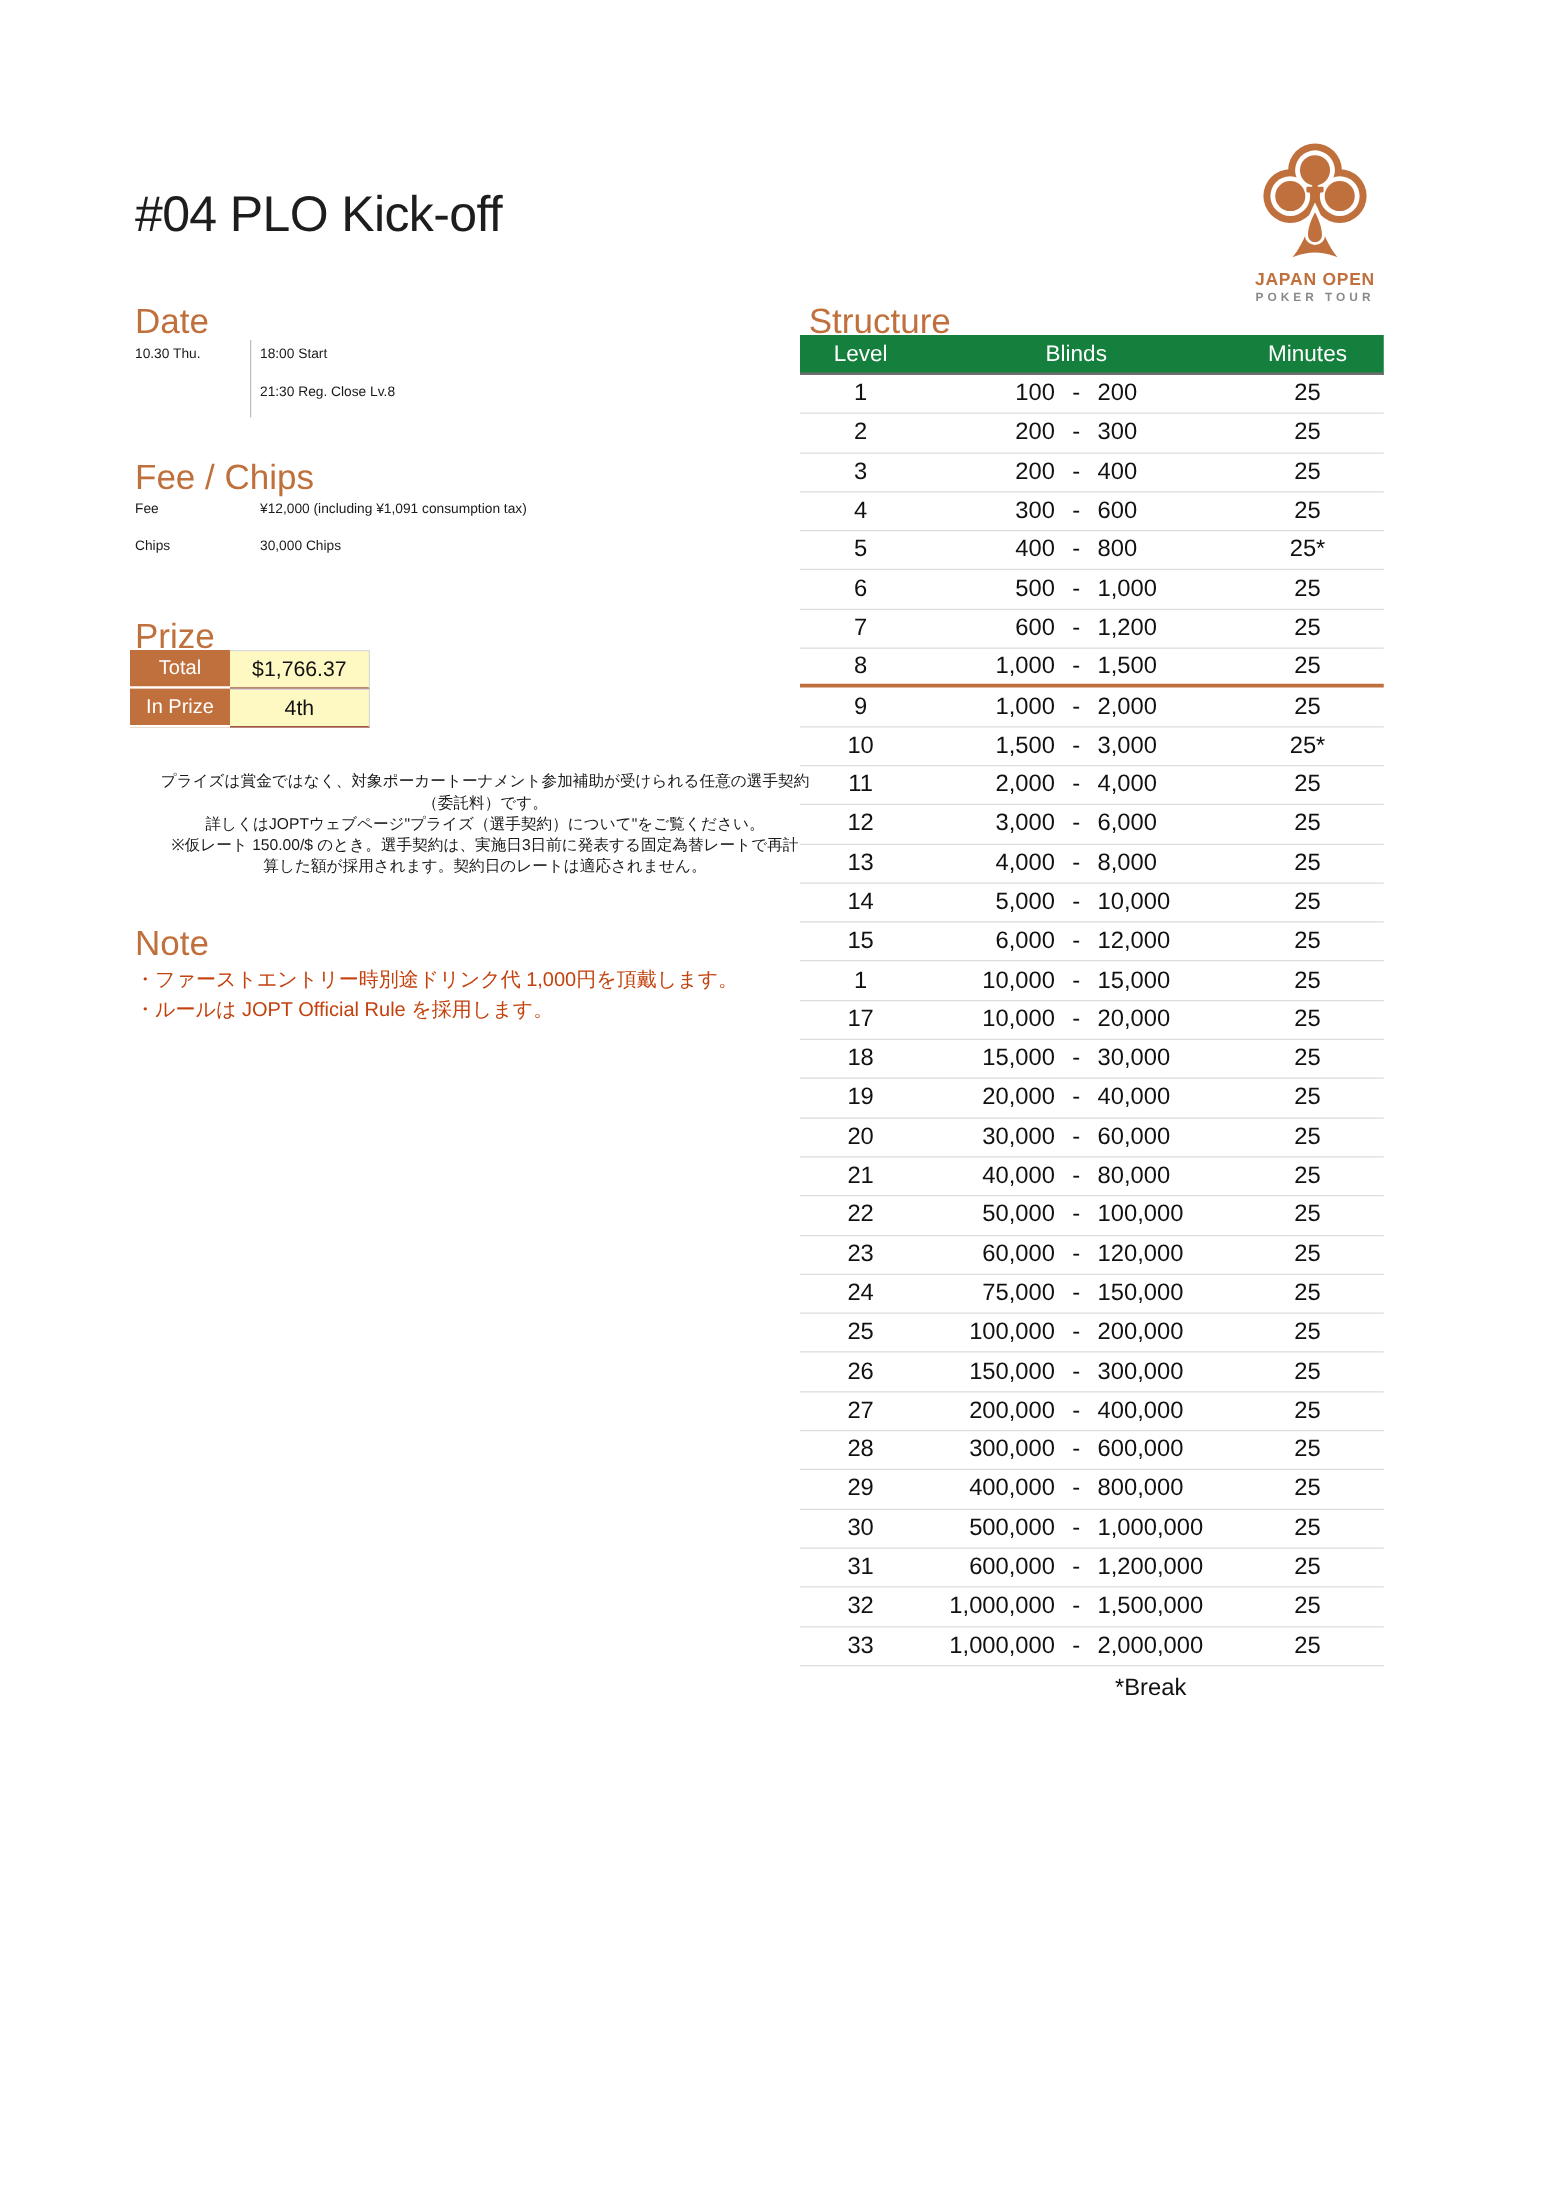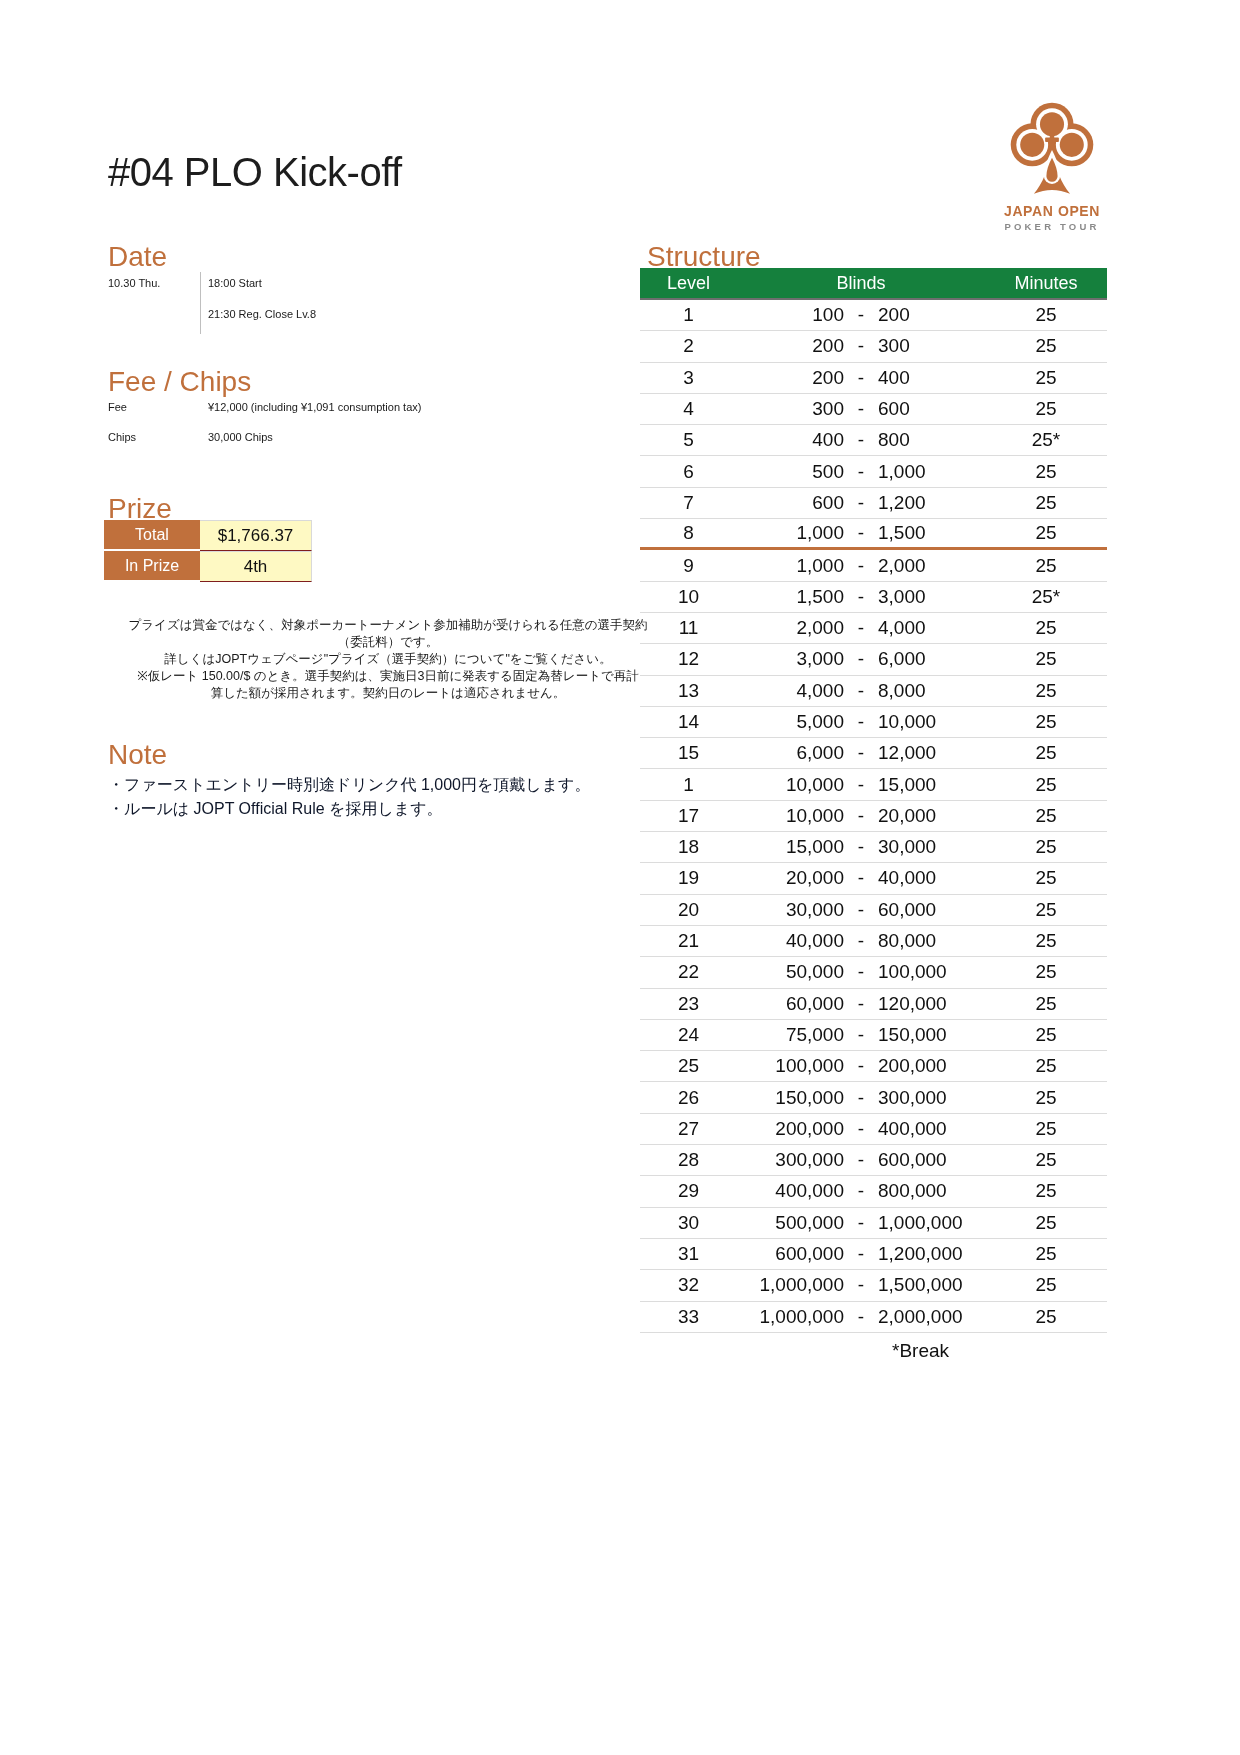--- a/index.html
+++ b/index.html
@@ -22,52 +22,52 @@
   .date-t2{left:208px;top:308px;}
   .date-divider{position:absolute;left:200px;top:272px;width:1px;height:62px;background:#BFBFBF;}
 
   .fee-label{left:108px;top:401px;}
   .fee-value{left:208px;top:401px;}
   .chips-label{left:108px;top:431px;}
   .chips-value{left:208px;top:431px;}
 
   .prize-table{position:absolute;left:104px;top:520px;}
   .prize-row{display:flex;height:31px;}
-  .prize-label{width:96px;background:#C0703C;color:#fff;display:flex;align-items:center;
+  .prize-label{width:80px;background:#C0703C;color:#fff;display:flex;align-items:center;
                justify-content:center;font-size:16px;border-bottom:2px solid #fff;box-sizing:border-box;}
   .prize-value{width:112px;border-top:1px solid #D9D9D9;border-bottom:1px solid #7f1d1d;
                border-right:1px solid #D9D9D9;display:flex;align-items:center;justify-content:center;
                font-size:17px;color:#111;box-sizing:border-box;background:#fef9c3;}
 
   .fine-print{position:absolute;left:108px;top:617px;font-size:12.5px;line-height:17px;
               color:#1a1a1a;white-space:pre-line;width:560px;text-align:center;}
 
   .note-text{position:absolute;left:108px;top:773px;font-size:16px;line-height:24px;
-             color:#0f172a;white-space:pre-line;}
+             color:#c2410c;white-space:pre-line;}
 
   .struct{position:absolute;left:640px;top:268px;width:467px;}
   .thead{display:flex;background:#15803d;height:32px;align-items:center;color:#fff;
          font-size:18px;border-bottom:2px solid #6e6e6e;box-sizing:border-box;}
   .th{text-align:center;}
   .w-level{width:97px;}
   .w-blinds{width:248px;}
   .w-minutes{width:122px;}
   .trow{display:flex;height:31.3px;align-items:center;border-bottom:1px solid #DCDCDC;
         font-size:19px;color:#111;box-sizing:border-box;}
   .trow.reg-close{border-bottom:3px solid #C0703C;}
   .c-level{width:97px;text-align:center;}
   .c-blinds{width:248px;display:flex;align-items:center;}
   .sb{flex:1;text-align:right;}
   .dash{width:34px;text-align:center;}
   .bb{flex:1;text-align:left;}
   .c-minutes{width:122px;text-align:center;}
 
   .break-note{position:absolute;left:892px;top:1340px;font-size:19px;color:#111;}
 
-  .logo{position:absolute;left:1002px;top:100px;width:100px;text-align:center;}
+  .logo{position:absolute;left:1002px;top:112px;width:100px;text-align:center;}
   .logo svg{display:block;margin:0 auto;}
   .logo-l1{font-size:14px;font-weight:700;color:#C0703C;letter-spacing:0.6px;margin-top:3px;white-space:nowrap;}
   .logo-l2{font-size:9.5px;font-weight:700;color:#8a8a8a;letter-spacing:3.2px;margin-top:2px;white-space:nowrap;}
 </style>
 </head>
 <body>
 
 <div class="page">
 
   <h1 class="page-title">#04 PLO Kick-off</h1>

